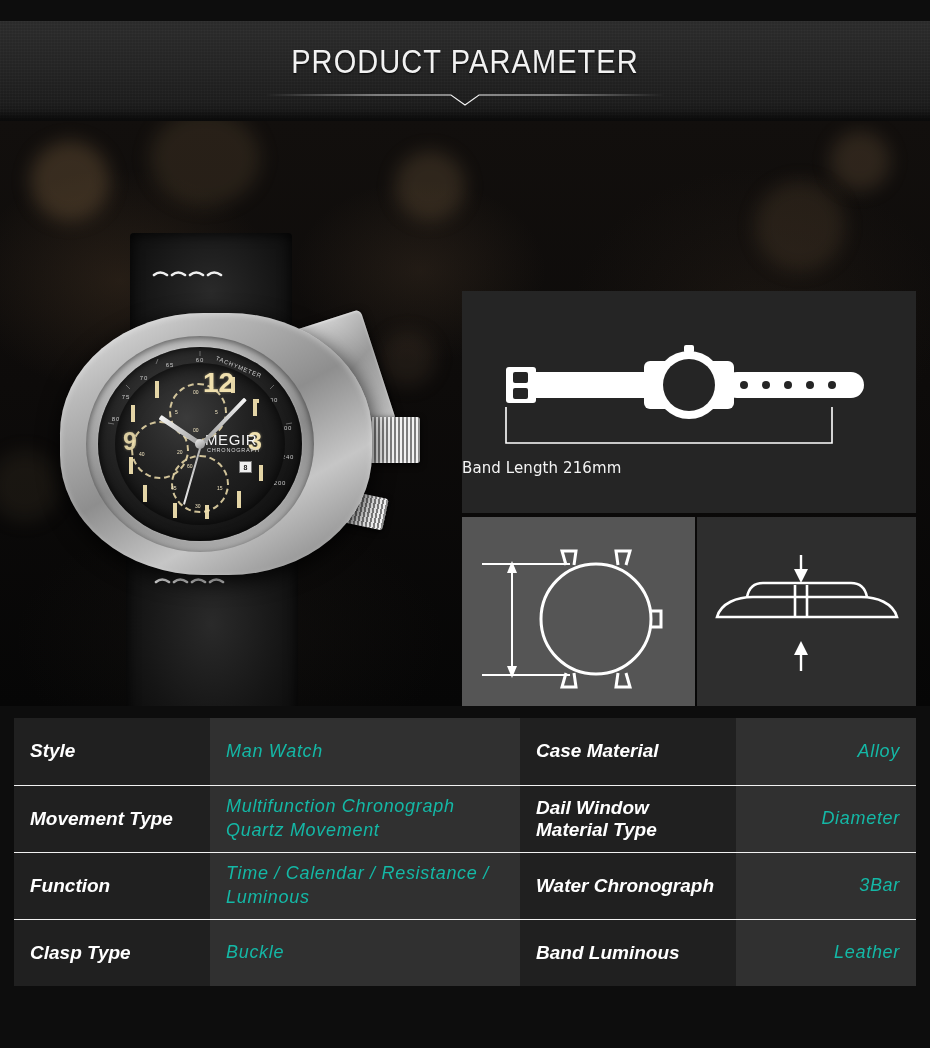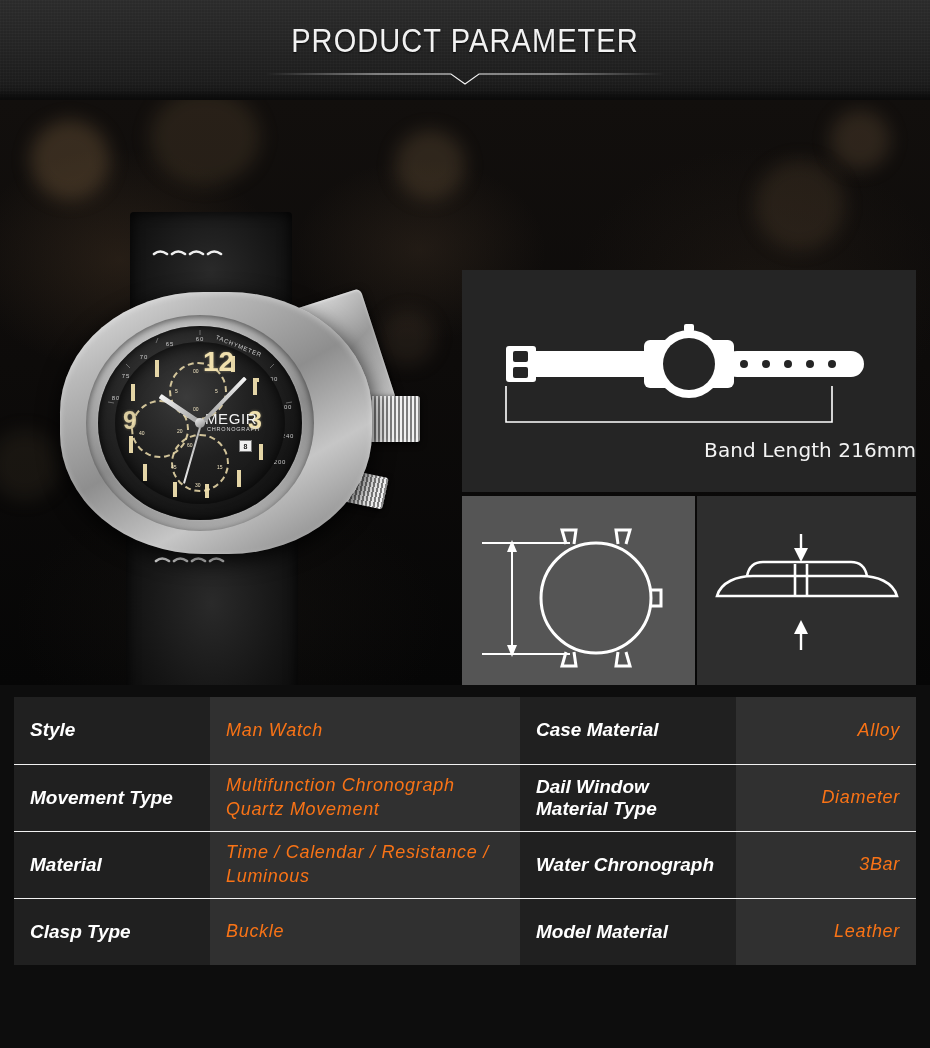--- a/index.html
+++ b/index.html
@@ -11,20 +11,21 @@
     background: #0d0d0d;
     font-family: "Liberation Sans", sans-serif;
     overflow: hidden;
   }
 
   .page {
     position: relative;
     width: 930px;
     height: 800px;
     background: #0d0d0d;
+    margin-top: 21px;
   }
 
   
   .header {
     position: relative;
     width: 930px;
     height: 100px;
     background:
       repeating-linear-gradient(0deg, rgba(255,255,255,.018) 0 1px, rgba(0,0,0,0) 1px 3px),
       repeating-linear-gradient(90deg, rgba(255,255,255,.015) 0 1px, rgba(0,0,0,0) 1px 3px),
@@ -244,21 +245,21 @@
     background: #2e2e2e;
   }
   .panel-caption {
     position: absolute;
     color: #f4f4f4;
     font-size: 16px;
     font-family: "DejaVu Sans", sans-serif;
     letter-spacing: .1px;
     white-space: nowrap;
   }
-  .cap-band { left: 0; top: 168px; width: 454px; text-align: right; font-size: 20px; }
+  .cap-band { left: 0; top: 168px; width: 454px; text-align: left; font-size: 15px; }
   .cap-dia  { left: 14px; top: 188px; }
   .cap-thk  { left: 14px; top: 188px; }
 
   
   .spec-table {
     position: absolute;
     left: 14px;
     top: 697px;
     width: 902px;
     border-collapse: collapse;
@@ -273,21 +274,21 @@
   }
   td.k {
     background: #202020;
     color: #ffffff;
     font-weight: bold;
     font-size: 19px;
     font-family: "Liberation Sans", sans-serif;
   }
   td.v {
     background: #303030;
-    color: #f97316;
+    color: #14b8a6;
     font-size: 18px;
     font-family: "Liberation Sans", sans-serif;
     letter-spacing: .7px;
     line-height: 1.3;
   }
   td.k1 { width: 196px; }
   td.v1 { width: 310px; }
   td.k2 { width: 216px; }
   td.v2 { width: 180px; text-align: right; }
 </style>
@@ -511,27 +512,27 @@
         <td class="k k2">Case Material</td>
         <td class="v v2">Alloy</td>
       </tr>
       <tr>
         <td class="k k1">Movement Type</td>
         <td class="v v1">Multifunction Chronograph Quartz Movement</td>
         <td class="k k2">Dail Window Material Type</td>
         <td class="v v2">Diameter</td>
       </tr>
       <tr>
-        <td class="k k1">Material</td>
+        <td class="k k1">Function</td>
         <td class="v v1">Time  / Calendar / Resistance / Luminous</td>
         <td class="k k2">Water Chronograph</td>
         <td class="v v2">3Bar</td>
       </tr>
       <tr>
         <td class="k k1">Clasp Type</td>
         <td class="v v1">Buckle</td>
-        <td class="k k2">Model Material</td>
+        <td class="k k2">Band Luminous</td>
         <td class="v v2">Leather</td>
       </tr>
     </tbody>
   </table>
 
 </div>
 
 </body></html>

